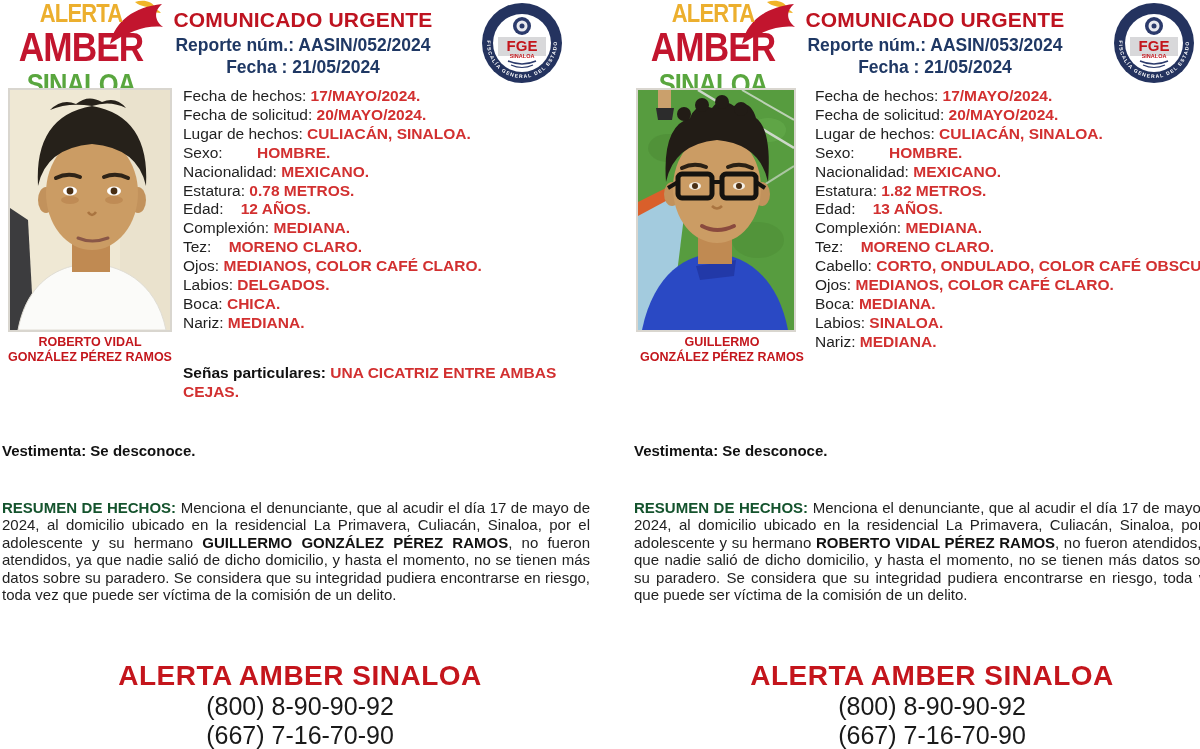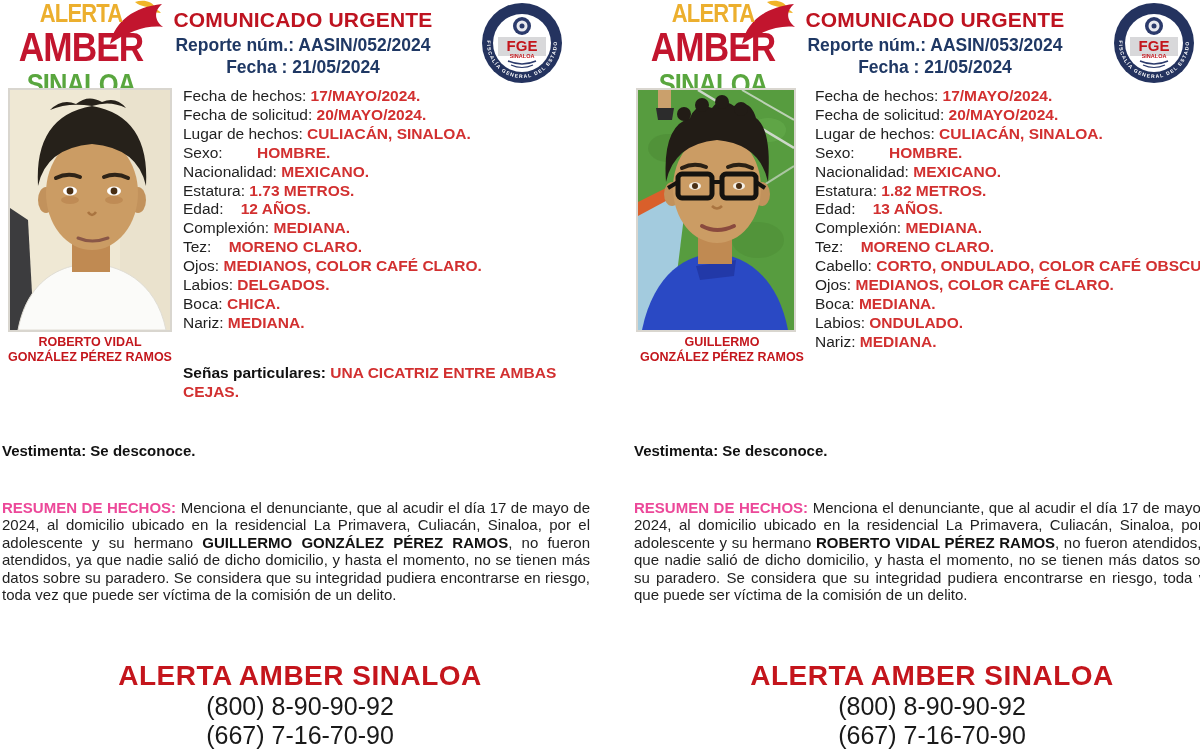--- a/index.html
+++ b/index.html
@@ -49,21 +49,21 @@
   .senas { position:absolute; left:183px; top:363px; width:396px; font-size:15.5px;
            line-height:19px; }
   .senas .slabel { font-weight:bold; color:#111;text-align:right; }
   .senas .svalue { font-weight:bold; color:#D23030; }
 
   .vest { position:absolute; left:2px; top:442px; font-size:15px; font-weight:bold;
           color:#111; }
 
   .resumen { position:absolute; left:2px; top:499px; width:588px; text-align:justify;
              font-size:15px; line-height:17.4px; color:#222; }
-  .resumen .rlabel { font-weight:bold; color:#ec4899; }
+  .resumen .rlabel { font-weight:bold; color:#14532d; }
   .resumen .rname  { font-weight:bold; color:#111; }
 
   .footer { position:absolute; left:0; top:660px; width:600px; text-align:center; }
   .footer .ftitle { font-size:28px; font-weight:bold; color:#C4151C; letter-spacing:.5px; }
   .footer .fphone { font-size:25px; font-weight:normal; color:#1a1a1a; line-height:1.17; }
 </style>
 </head>
 <body>
 
 <div class="stage">
@@ -137,21 +137,21 @@
         <div class="drow"><span class="dlabel">Fecha de hechos: </span><span class="dvalue">17/MAYO/2024.</span></div>
 
         <div class="drow"><span class="dlabel">Fecha de solicitud: </span><span class="dvalue">20/MAYO/2024.</span></div>
 
         <div class="drow"><span class="dlabel">Lugar de hechos: </span><span class="dvalue">CULIACÁN, SINALOA.</span></div>
 
         <div class="drow"><span class="dlabel">Sexo:        </span><span class="dvalue">HOMBRE.</span></div>
 
         <div class="drow"><span class="dlabel">Nacionalidad: </span><span class="dvalue">MEXICANO.</span></div>
 
-        <div class="drow"><span class="dlabel">Estatura: </span><span class="dvalue">1.73 METROS.</span></div>
+        <div class="drow"><span class="dlabel">Estatura: </span><span class="dvalue">0.78 METROS.</span></div>
 
         <div class="drow"><span class="dlabel">Edad:    </span><span class="dvalue">12 AÑOS.</span></div>
 
         <div class="drow"><span class="dlabel">Complexión: </span><span class="dvalue">MEDIANA.</span></div>
 
         <div class="drow"><span class="dlabel">Tez:    </span><span class="dvalue">MORENO CLARO.</span></div>
 
 
         <div class="drow"><span class="dlabel">Ojos: </span><span class="dvalue">MEDIANOS, COLOR CAFÉ CLARO.</span></div>
 
@@ -274,21 +274,21 @@
         <div class="drow"><span class="dlabel">Complexión: </span><span class="dvalue">MEDIANA.</span></div>
 
         <div class="drow"><span class="dlabel">Tez:    </span><span class="dvalue">MORENO CLARO.</span></div>
 
         <div class="drow"><span class="dlabel">Cabello: </span><span class="dvalue">CORTO, ONDULADO, COLOR CAFÉ OBSCURO.</span></div>
 
         <div class="drow"><span class="dlabel">Ojos: </span><span class="dvalue">MEDIANOS, COLOR CAFÉ CLARO.</span></div>
 
         <div class="drow"><span class="dlabel">Boca: </span><span class="dvalue">MEDIANA.</span></div>
 
-        <div class="drow"><span class="dlabel">Labios: </span><span class="dvalue">ONDULADO.</span></div>
+        <div class="drow"><span class="dlabel">Labios: </span><span class="dvalue">SINALOA.</span></div>
 
         <div class="drow"><span class="dlabel">Nariz: </span><span class="dvalue">MEDIANA.</span></div>
 
     </div>
 
     <div class="vest">Vestimenta: Se desconoce.</div>
 
     <p class="resumen"><span class="rlabel">RESUMEN DE HECHOS:</span><span> Menciona el denunciante, que al acudir el día 17 de mayo de 2024, al domicilio ubicado en la residencial La Primavera, Culiacán, Sinaloa, por el adolescente y su hermano </span><span class="rname">ROBERTO VIDAL PÉREZ RAMOS</span><span>, no fueron atendidos, ya que nadie salió de dicho domicilio, y hasta el momento, no se tienen más datos sobre su paradero. Se considera que su integridad pudiera encontrarse en riesgo, toda vez que puede ser víctima de la comisión de un delito.</span></p>
 
     <div class="footer">

